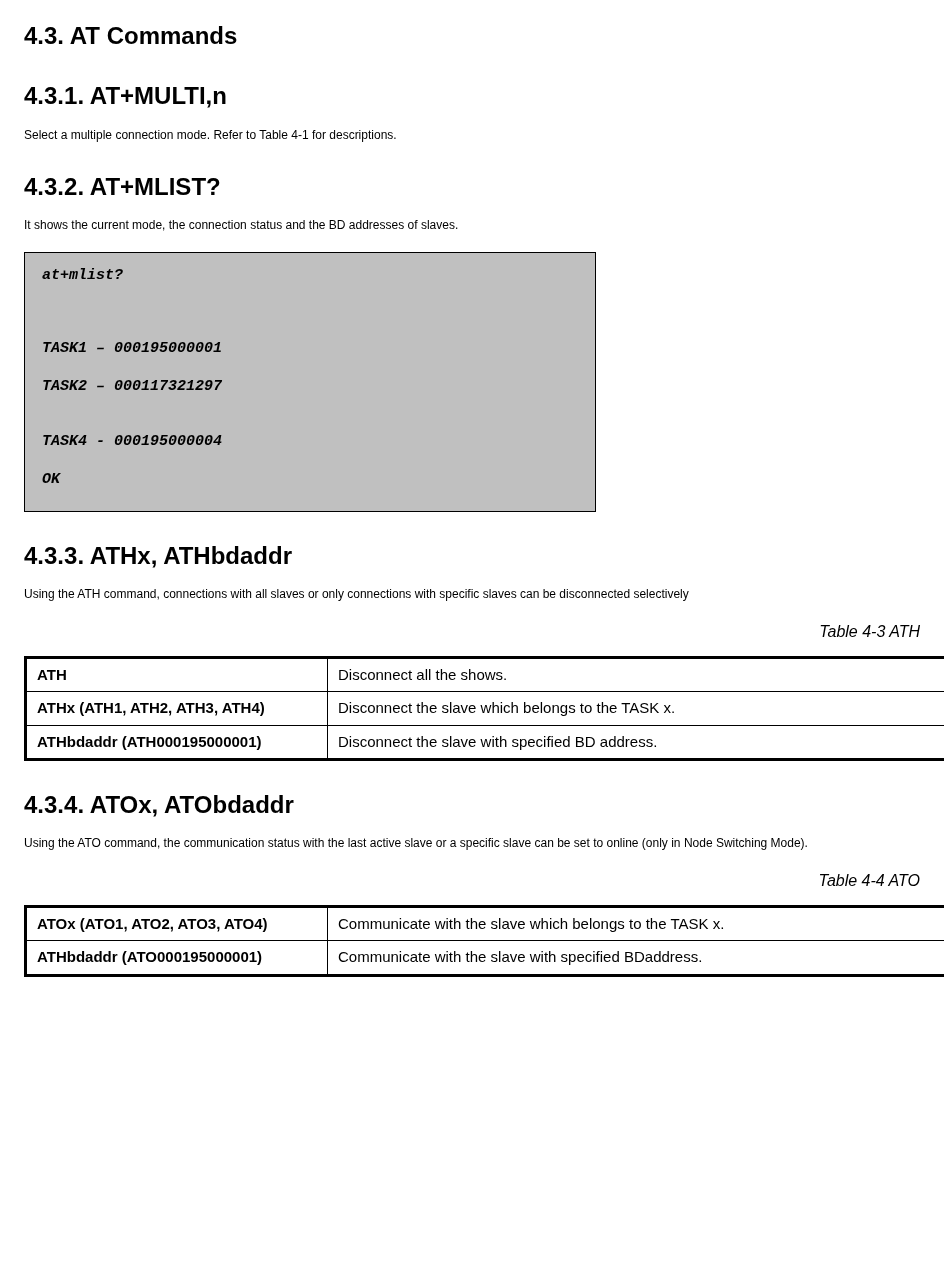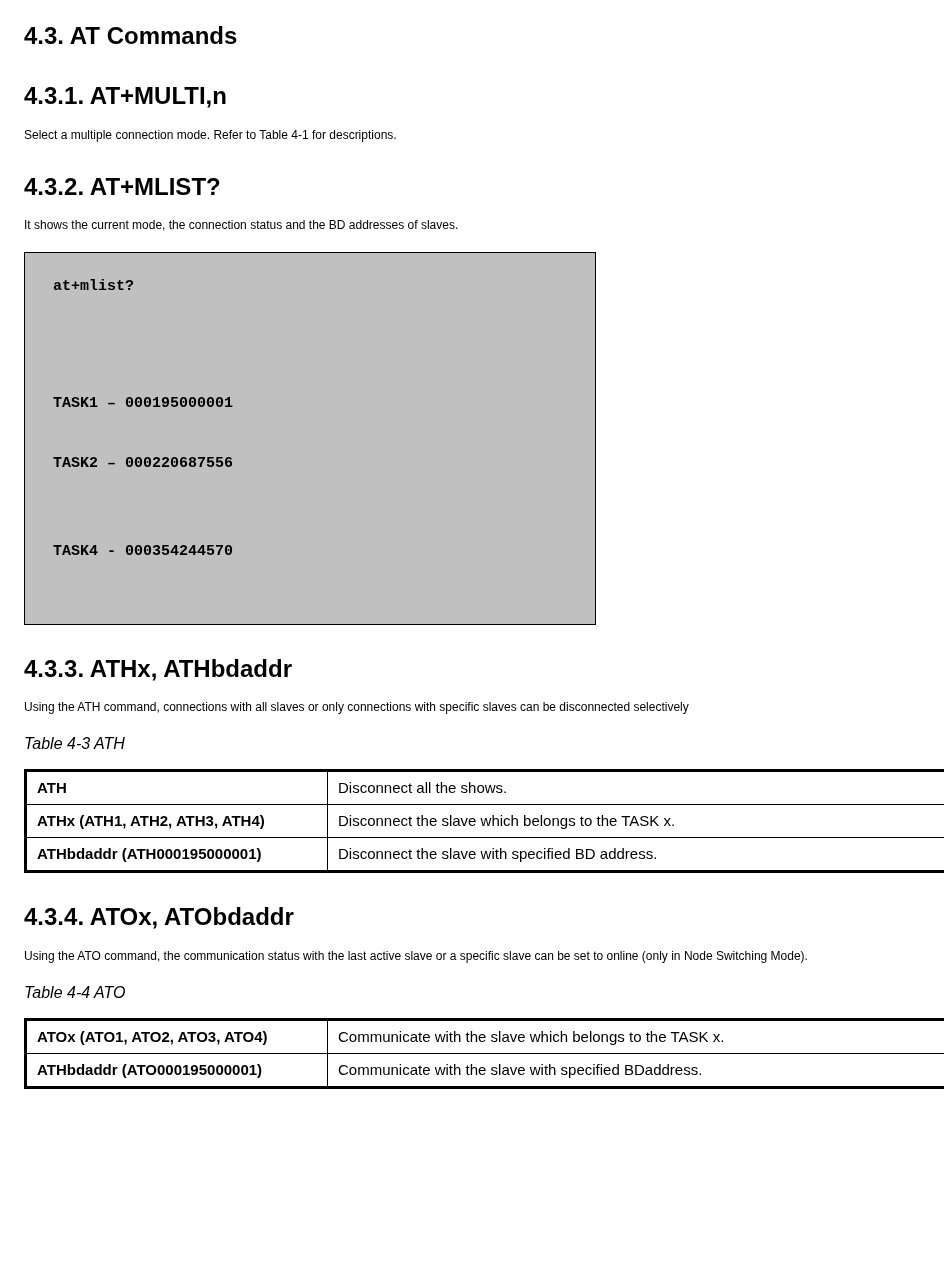--- a/index.html
+++ b/index.html
@@ -32,27 +32,28 @@
     width: 572px;
     padding: 12px 14px 20px 14px;
     font-family: "Courier New", Courier, monospace;
     font-weight: bold;
     font-size: 15px;
     line-height: 1.1;
     box-sizing: border-box;
     margin: 6px 0 18px 0;
   }
   .codebox div {
-    margin: 14px;
+    margin: 3px;
     padding: 0;
     min-height: 15px;
+    font-style: italic;
   }
   .codebox .gap { height: 15px; }
   .caption {
-    text-align: left;
+    text-align: right;
     font-style: italic;
     font-size: 16px;
     margin: 8px 0 14px 0;
   }
   table {
     border-collapse: collapse;
     margin: 0 auto 18px auto;
     width: 934px;
     border: 3px solid #000;
     font-size: 15px;
@@ -81,25 +82,26 @@
 <h2>4.3.2. AT+MLIST?</h2>
 <p>It shows the current mode, the connection status and the BD addresses of slaves.</p>
 
 <div class="codebox">
   <div>at+mlist?</div>
   <div class="gap"></div>
   <div class="gap"></div>
   <div class="gap"></div>
   <div>TASK1 – 000195000001</div>
   <div class="gap"></div>
-  <div>TASK2 – 000220687556</div>
+  <div>TASK2 – 000117321297</div>
   <div class="gap"></div>
   <div class="gap"></div>
-  <div>TASK4 - 000354244570</div>
+  <div>TASK4 - 000195000004</div>
   <div class="gap"></div>
+  <div>OK</div>
 </div>
 
 <h2>4.3.3. ATHx, ATHbdaddr</h2>
 <p class="just">Using the ATH command, connections with all slaves or only connections with specific slaves can be disconnected selectively</p>
 <div class="caption">Table 4-3 ATH</div>
 <table>
   <tbody>
       <tr>
     <td class="cmd">ATH</td>
     <td>Disconnect all the shows.</td>

